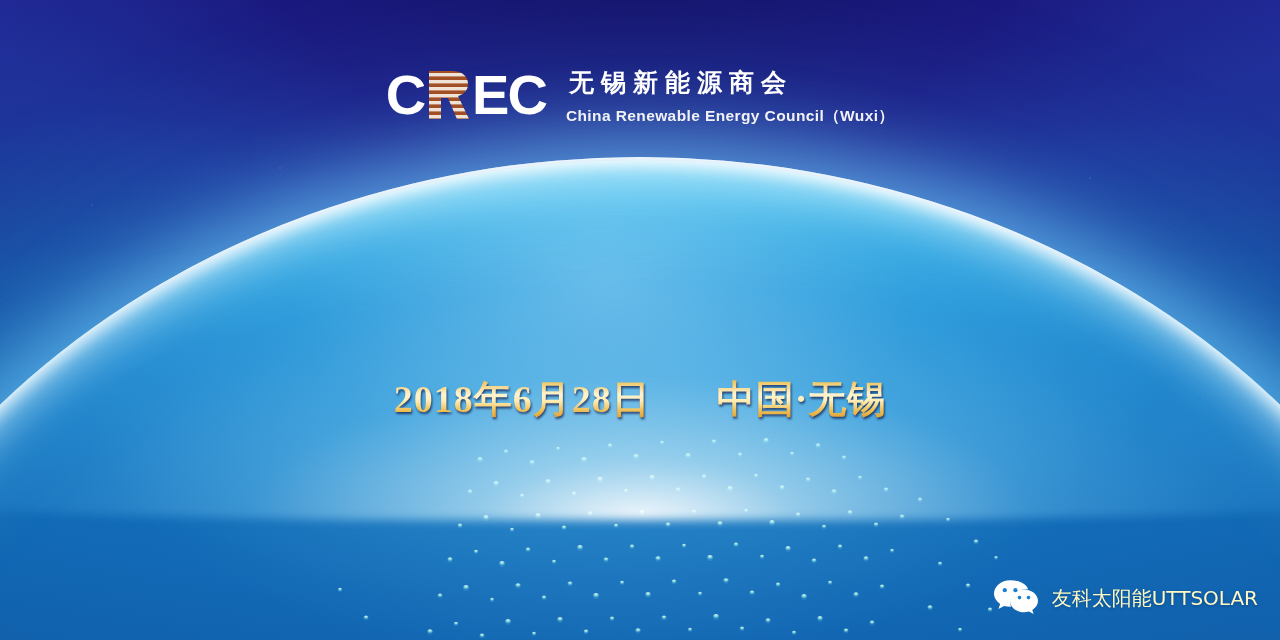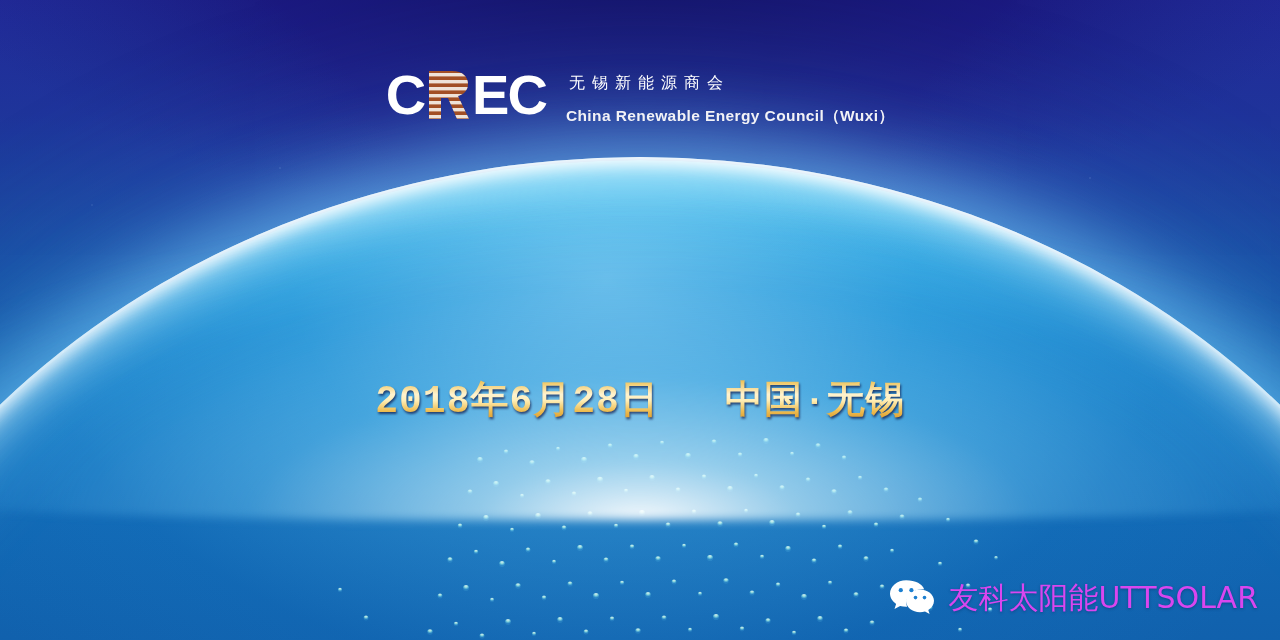--- a/index.html
+++ b/index.html
@@ -149,22 +149,22 @@
     margin: 0 1px;
   }
   .logo-text-col {
     display: flex;
     flex-direction: column;
     justify-content: center;
     padding-top: 2px;
   }
   .logo-cn {
     color: #ffffff;
-    font-size: 16px;
-    font-weight: normal;
+    font-size: 25px;
+    font-weight: bold;
     letter-spacing: 7px;
     line-height: 30px;
     font-family: "DejaVu Sans", "Liberation Sans", sans-serif;
     text-indent: 3px;
   }
   .logo-en {
     color: #f2f2f6;
     font-size: 15.5px;
     font-weight: bold;
     letter-spacing: 0.4px;
@@ -209,21 +209,21 @@
   .meta-row {
     position: absolute;
     left: 0; right: 0;
     top: 374px;
     display: flex;
     justify-content: center;
     align-items: baseline;
     gap: 66px;
   }
   .meta-text {
-    font-family: Liberation Mono, monospace;
+    font-family: Liberation Serif, serif;
     font-size: 38px;
     font-weight: bold;
     letter-spacing: 1px;
     background: linear-gradient(180deg,
       #d9962c 0%,
       #f0c763 16%,
       #fff3cf 40%,
       #ffeeb6 52%,
       #efbe52 72%,
       #d99526 92%,
@@ -240,23 +240,23 @@
   
   .watermark {
     position: absolute;
     right: 22px;
     bottom: 22px;
     display: flex;
     align-items: center;
     gap: 13px;
   }
   .wm-text {
-    color: #d946ef;
+    color: #fef9c3;
     font-family: "DejaVu Sans", "Liberation Sans", sans-serif;
-    font-size: 30px;
+    font-size: 20px;
     font-weight: 400;
     letter-spacing: 0px;
     line-height: 34px;
     text-shadow: 0 1px 3px rgba(0,40,90,0.45);
     white-space: nowrap;
   }
 </style>
 </head>
 <body>
 

